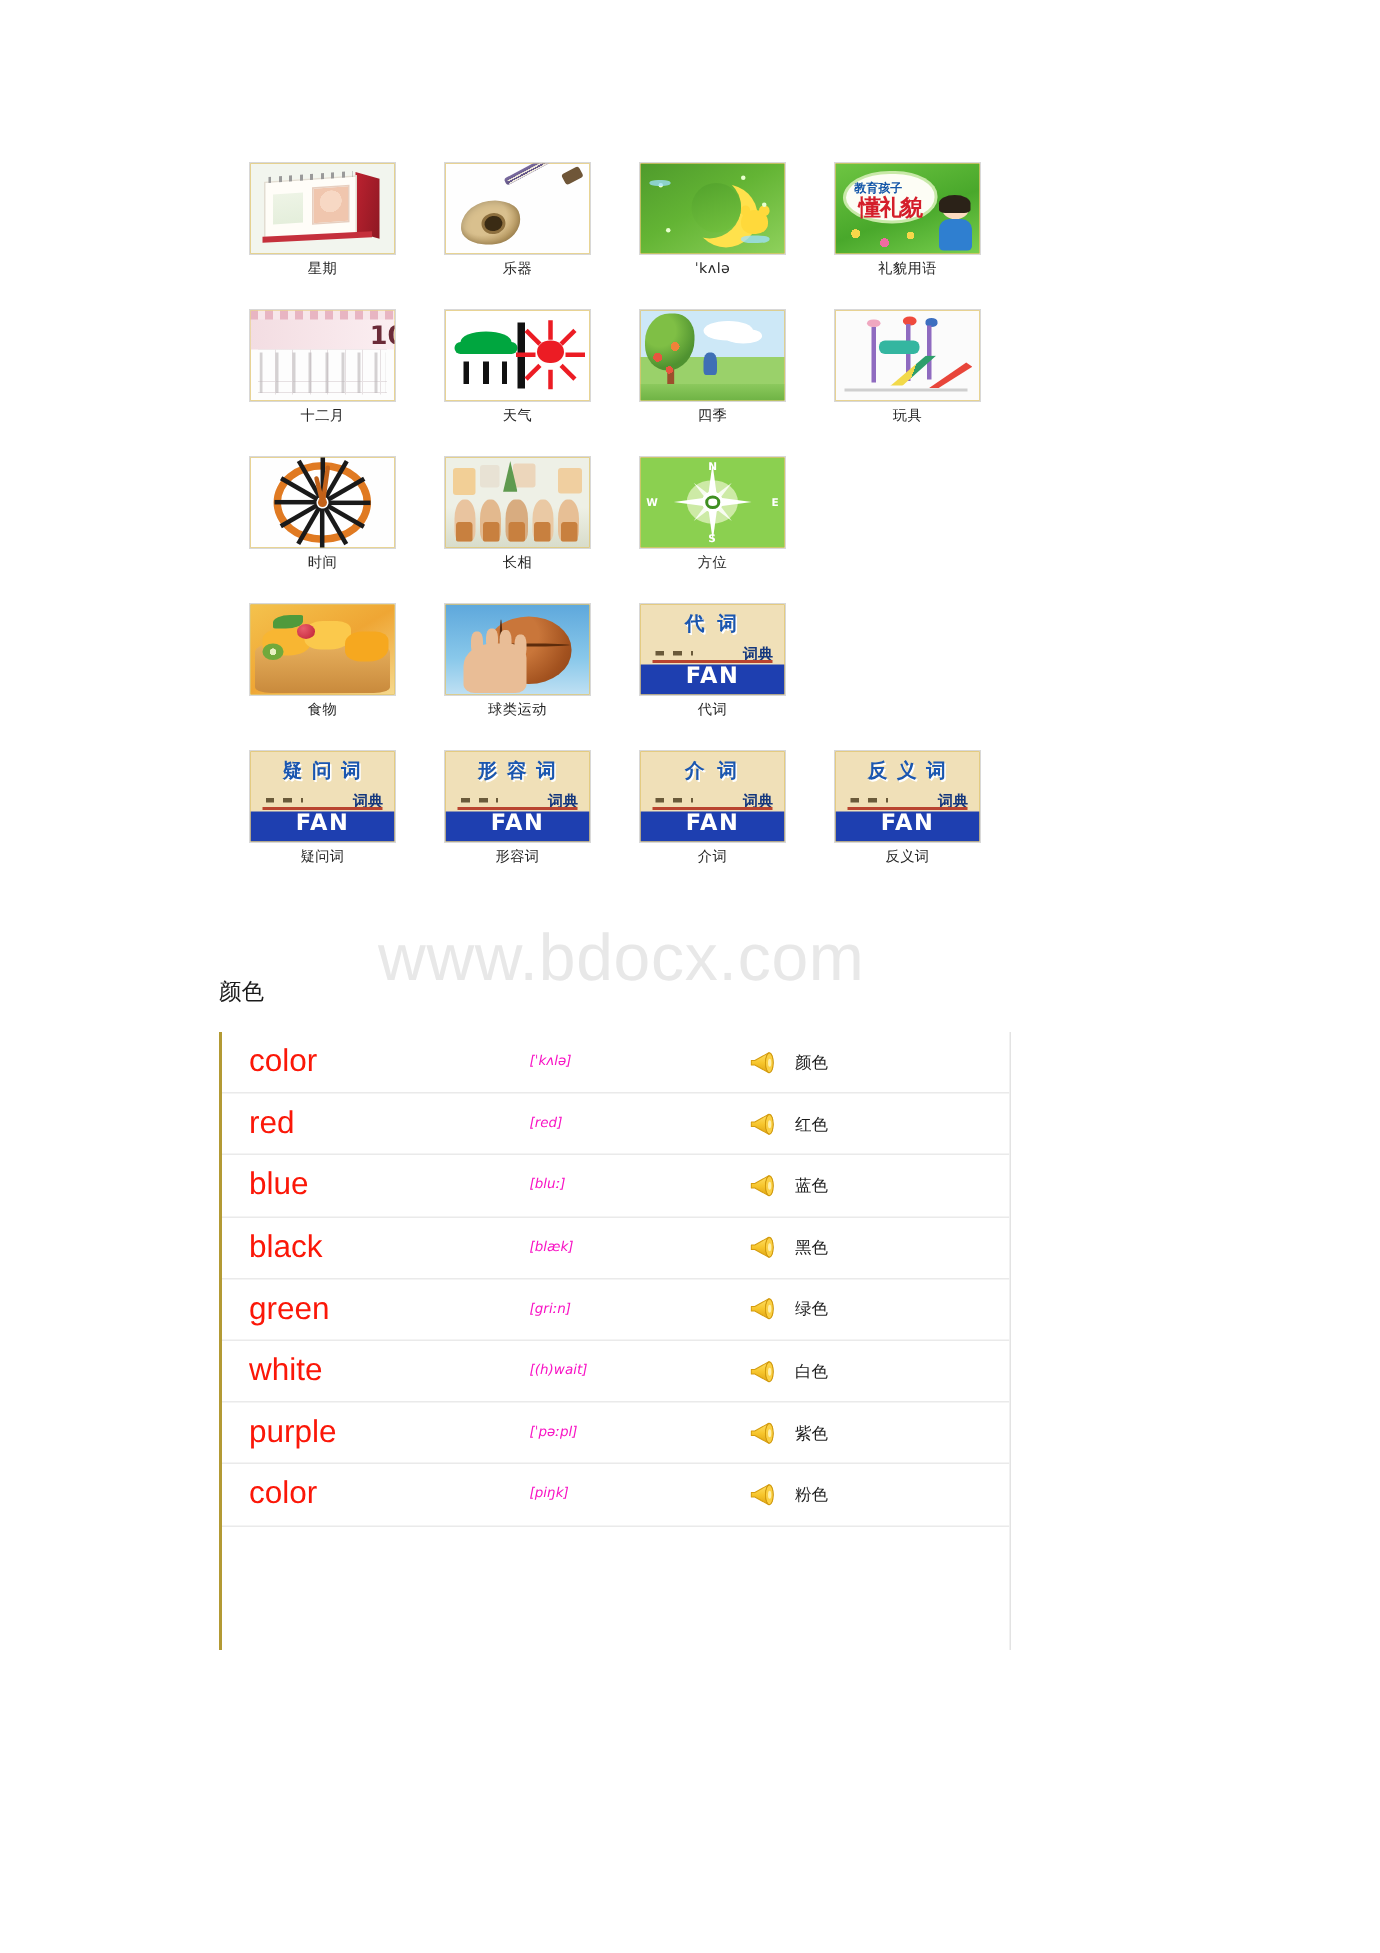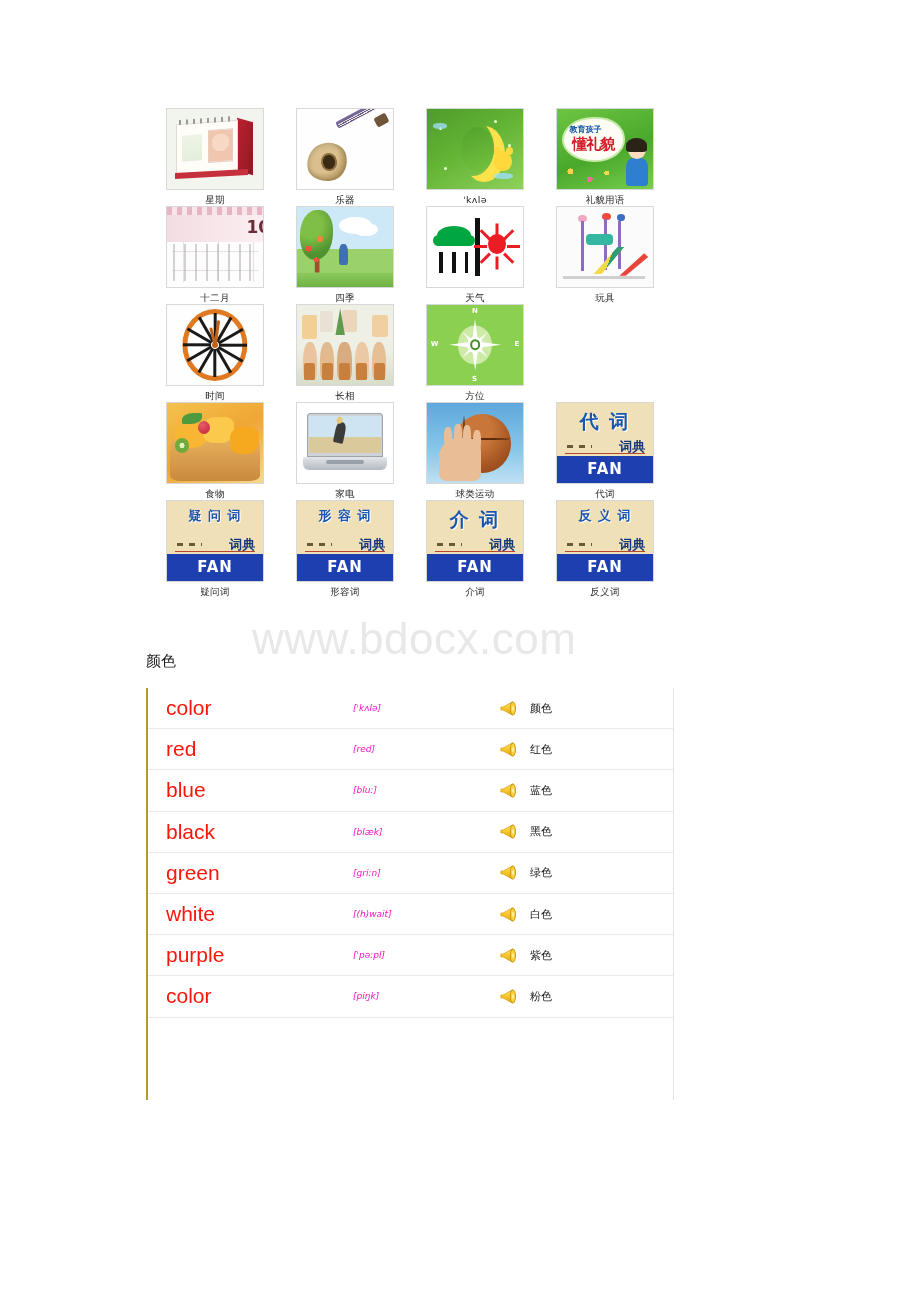--- a/index.html
+++ b/index.html
@@ -28,21 +28,21 @@
     height: 98px;
   }
   .thumb-cell {
     width: 130px;
     display: flex;
     flex-direction: column;
     align-items: center;
   }
   .thumb-frame {
     width: 98px;
-    height: 82px;
+    height: 62px;
     border: 1px solid #d8d8d8;
     box-sizing: border-box;
     overflow: hidden;
     position: relative;
     background: #eab308;
     padding-left: 48px;
   }
   .thumb-caption {
     margin-top: 4px;
     font-size: 9.5px;
@@ -470,28 +470,28 @@
     position:absolute; width:8%; height:26%; background:#e9bd96; border-radius:40%;
   }
   .art-ball .fi1{left:18%; bottom:44%;} .art-ball .fi2{left:28%; bottom:48%;}
   .art-ball .fi3{left:38%; bottom:46%;} .art-ball .fi4{left:48%; bottom:40%;}
 
   
   .art-dict { background:#f0e0b8; position:absolute; inset:0; }
   .art-dict .title{
     position:absolute; left:0; right:0; top:7%;
     text-align:center; color:#1a56b0; font-weight:bold;
-    font-size:19px; letter-spacing:2px;
+    font-size:13px; letter-spacing:2px;
     font-family:"DejaVu Sans", sans-serif;
     text-shadow:1px 1px 0 #fff;
   }
   .art-dict .title.t3 { font-size:13px; letter-spacing:1px; }
   .art-dict .sub{
     position:absolute; right:8%; top:44%;
-    color:#14377d; font-weight:bold; font-size:13px;
+    color:#14377d; font-weight:bold; font-size:10px;
     font-family:"DejaVu Sans", sans-serif;
   }
   .art-dict .dashes{
     position:absolute; left:10%; top:52%; width:26%; height:4%;
     background:repeating-linear-gradient(90deg,#6a5a3a 0 6px,transparent 6px 12px);
   }
   .art-dict .rule{
     position:absolute; left:8%; right:8%; top:62%; height:1.5px; background:#b9442f;
   }
   .art-dict .band{
@@ -643,34 +643,20 @@
         <div class="thumb-frame">
           <div class="art art-month">
             <div class="hdr"></div>
             <div class="tint"></div>
             <div class="num">10</div>
             <div class="grid"></div>
             <div class="dots"></div>
           </div>
         </div>
         <div class="thumb-caption">十二月</div>
-      </div>
-      <div class="thumb-cell">
-        <div class="thumb-frame">
-          <div class="art art-seasons">
-            <span class="cloud cl1"></span>
-            <span class="cloud cl2"></span>
-            <div class="tree"></div>
-            <div class="leaf"></div>
-            <div class="fruit"></div>
-            <div class="person"></div>
-            <div class="ground"></div>
-          </div>
-        </div>
-        <div class="thumb-caption">四季</div>
       </div>
       <div class="thumb-cell">
         <div class="thumb-frame">
           <div class="art art-weather">
             <div class="cloud"></div>
             <div class="rain"></div>
             <div class="bar"></div>
             <div class="rays">
               <i style="transform:rotate(0deg) translateX(10px)"></i>
               <i style="transform:rotate(45deg) translateX(10px)"></i>
@@ -678,20 +664,34 @@
               <i style="transform:rotate(135deg) translateX(10px)"></i>
               <i style="transform:rotate(180deg) translateX(10px)"></i>
               <i style="transform:rotate(225deg) translateX(10px)"></i>
               <i style="transform:rotate(270deg) translateX(10px)"></i>
               <i style="transform:rotate(315deg) translateX(10px)"></i>
             </div>
             <div class="sun"></div>
           </div>
         </div>
         <div class="thumb-caption">天气</div>
+      </div>
+      <div class="thumb-cell">
+        <div class="thumb-frame">
+          <div class="art art-seasons">
+            <span class="cloud cl1"></span>
+            <span class="cloud cl2"></span>
+            <div class="tree"></div>
+            <div class="leaf"></div>
+            <div class="fruit"></div>
+            <div class="person"></div>
+            <div class="ground"></div>
+          </div>
+        </div>
+        <div class="thumb-caption">四季</div>
       </div>
       <div class="thumb-cell">
         <div class="thumb-frame">
           <div class="art art-toys">
             <span class="flower f1"></span>
             <span class="flower f2"></span>
             <span class="flower f3"></span>
             <span class="pole p1"></span>
             <span class="pole p2"></span>
             <span class="pole p3"></span>
@@ -776,32 +776,20 @@
             <div class="crust"></div>
             <span class="slice s1"></span>
             <span class="slice s2"></span>
             <span class="slice s3"></span>
             <div class="kiwi"></div>
             <div class="mint"></div>
             <div class="berry"></div>
           </div>
         </div>
         <div class="thumb-caption">食物</div>
-      </div>
-      <div class="thumb-cell">
-        <div class="thumb-frame">
-          <div class="art art-laptop">
-            <div class="lid"></div>
-            <div class="scr"></div>
-            <div class="jump"></div>
-            <div class="base"></div>
-            <div class="pad"></div>
-          </div>
-        </div>
-        <div class="thumb-caption">家电</div>
       </div>
       <div class="thumb-cell">
         <div class="thumb-frame">
           <div class="art art-ball">
             <div class="ball"></div>
             <span class="seam sm1"></span>
             <span class="seam sm2"></span>
             <span class="fin fi1"></span>
             <span class="fin fi2"></span>
             <span class="fin fi3"></span>

